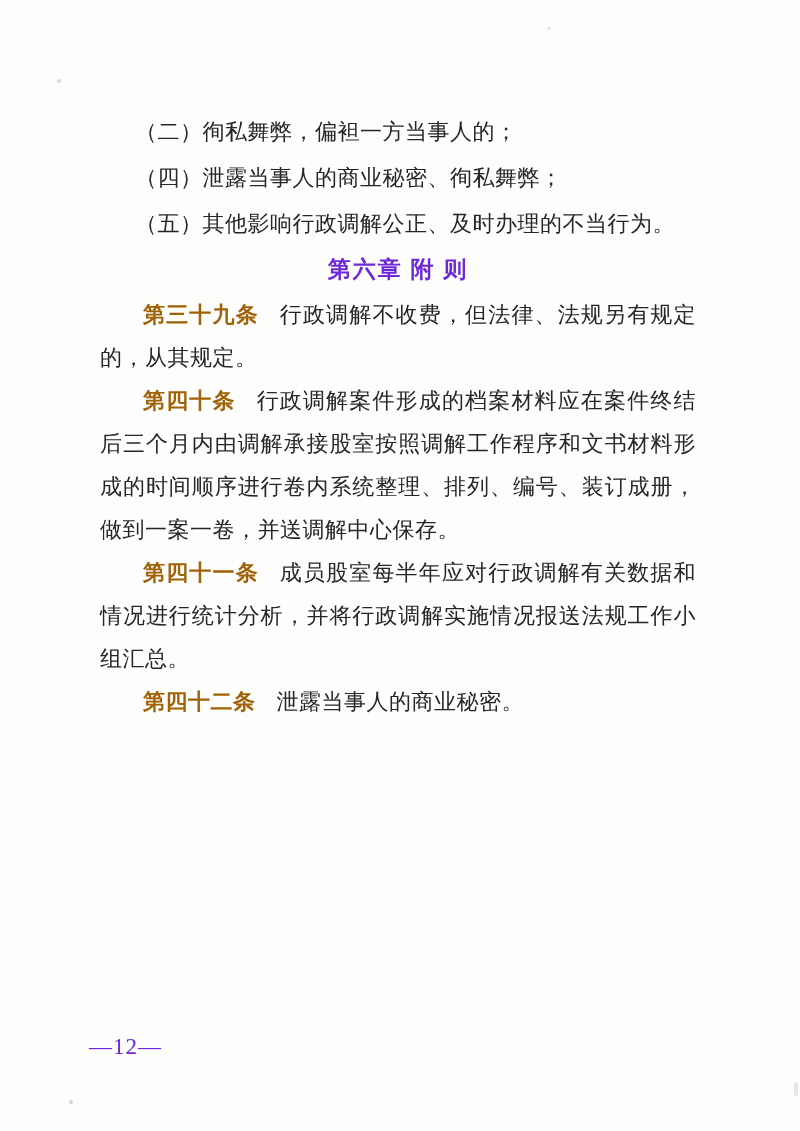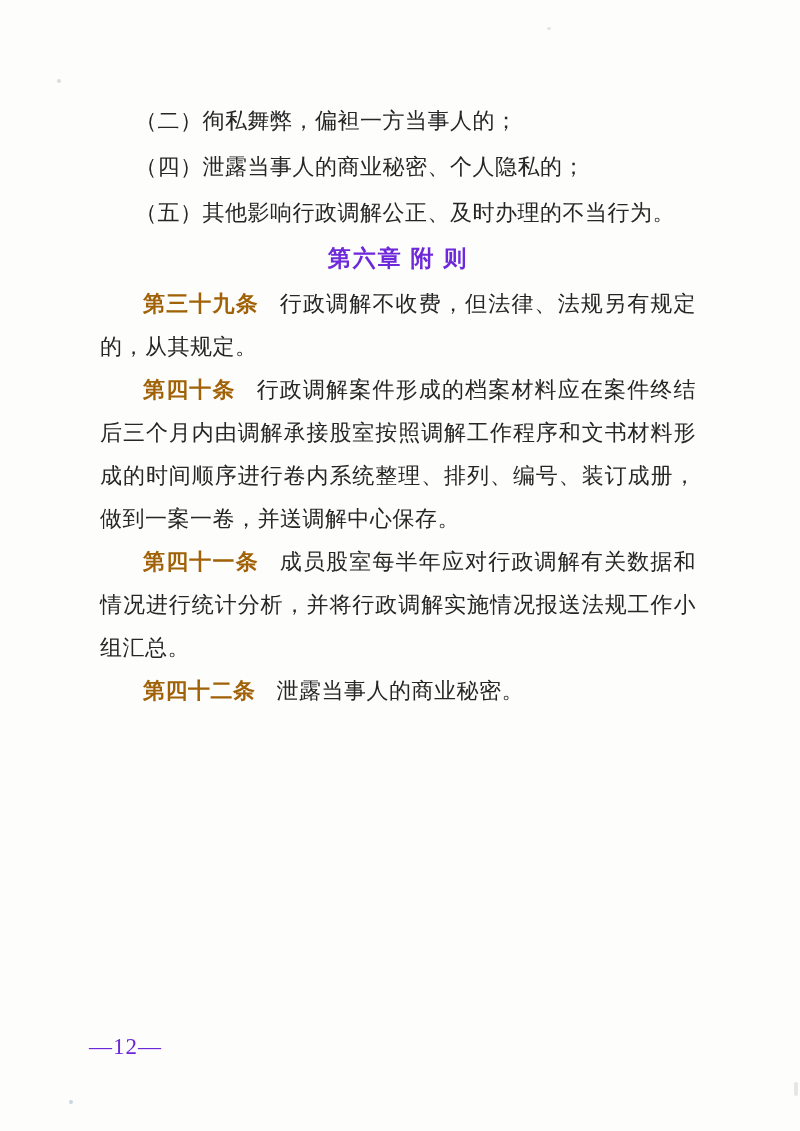--- a/index.html
+++ b/index.html
@@ -14,21 +14,21 @@
     position: relative;
     width: 800px;
     height: 1131px;
     background: #fdfdfc;
     font-family: "Liberation Serif", "DejaVu Serif", serif;
     color: #262626;
   }
   .content {
     position: absolute;
     left: 100px;
-    top: 98px;
+    top: 109px;
     width: 596px;
   }
   .list-block p {
     margin: 0;
     font-size: 22px;
     line-height: 46px;
     letter-spacing: 0.5px;
     text-indent: 35px;
     text-align: justify;
     text-align-last: left;
@@ -76,21 +76,21 @@
 </style>
 </head>
 <body>
 
 <div class="page">
 
   <div class="content">
 
     <div class="list-block">
       <p>（二）徇私舞弊，偏袒一方当事人的；</p>
-      <p>（四）泄露当事人的商业秘密、个人隐私的；</p>
+      <p>（四）泄露当事人的商业秘密、徇私舞弊；</p>
       <p>（五）其他影响行政调解公正、及时办理的不当行为。</p>
     </div>
 
     <h2 class="chapter">第六章 附 则</h2>
 
     <div class="articles">
       <p><span class="artnum">第三十九条</span><span>行政调解不收费，但法律、法规另有规定的，从其规定。</span></p>
       <p><span class="artnum">第四十条</span><span>行政调解案件形成的档案材料应在案件终结后三个月内由调解承接股室按照调解工作程序和文书材料形成的时间顺序进行卷内系统整理、排列、编号、装订成册，做到一案一卷，并送调解中心保存。</span></p>
       <p><span class="artnum">第四十一条</span><span>成员股室每半年应对行政调解有关数据和情况进行统计分析，并将行政调解实施情况报送法规工作小组汇总。</span></p>
       <p><span class="artnum">第四十二条</span><span>泄露当事人的商业秘密。</span></p>

